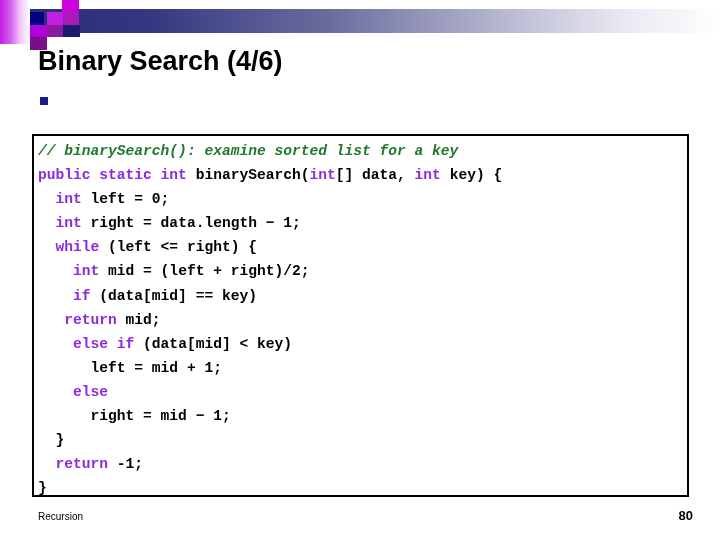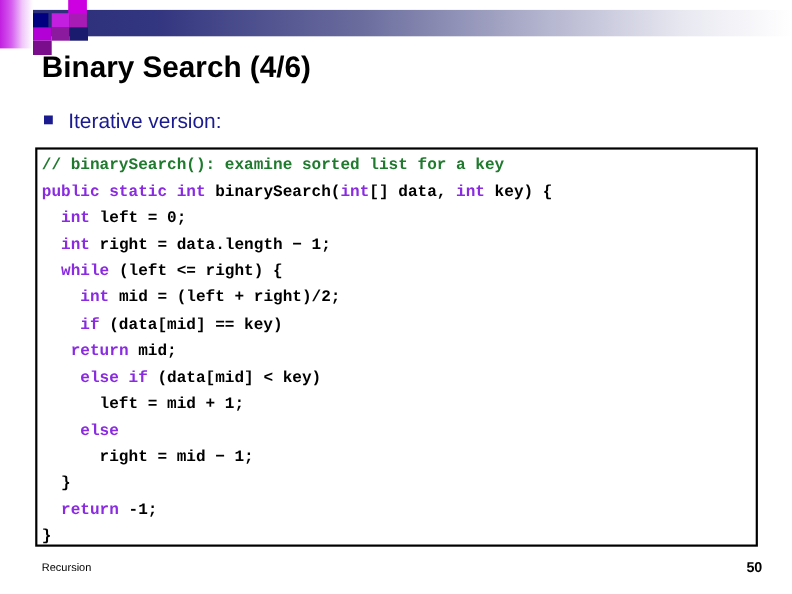--- a/index.html
+++ b/index.html
@@ -94,21 +94,21 @@
     top: 3px;
     font-family: "Liberation Mono", "DejaVu Sans Mono", monospace;
     font-size: 14.6px;
     font-weight: bold;
     line-height: 24.1px;
     white-space: pre;
     color: #000000;
   }
   .ln { white-space: pre; }
   .kw { color: #8a2be2; text-align: center; }
-  .cmt { color: #1f7a2e; }
+  .cmt { color: #1f7a2e; font-style: italic; }
 
   
   #footer-label {
     position: absolute;
     left: 38px;
     top: 511px;
     font-size: 10px;
     color: #000000;
     font-family: "Liberation Sans", sans-serif;
   }
@@ -137,21 +137,20 @@
       <div class="sq" style="left: 47px; top: 25px; width: 16px; height: 12px; background: rgb(140, 26, 158);"></div>
       <div class="sq" style="left: 63px; top: 25px; width: 17px; height: 12px; background: rgb(26, 26, 110);"></div>
       <div class="sq" style="left: 30px; top: 37px; width: 17px; height: 13px; background: rgb(122, 13, 140);"></div>
     </div>
 </div>
 
 <div id="title">Binary Search (4/6)</div>
 
 <div id="bullet-row">
   <span class="bullet-mark"></span>
-  <span class="bullet-text">Iterative version:</span>
 </div>
 
 <div id="code-box">
   <div id="code-lines"><div class="ln"><span></span><span class="cmt">// binarySearch(): examine sorted list for a key</span></div><div class="ln"><span></span><span class="kw">public static int</span><span> binarySearch(</span><span class="kw">int</span><span>[] data, </span><span class="kw">int</span><span> key) {</span></div><div class="ln"><span>  </span><span class="kw">int</span><span> left = 0;</span></div><div class="ln"><span>  </span><span class="kw">int</span><span> right = data.length − 1;</span></div><div class="ln"><span>  </span><span class="kw">while</span><span> (left &lt;= right) {</span></div><div class="ln"><span>    </span><span class="kw">int</span><span> mid = (left + right)/2;</span></div><div class="ln"><span>    </span><span class="kw">if</span><span> (data[mid] == key)</span></div><div class="ln"><span>   </span><span class="kw">return</span><span> mid;</span></div><div class="ln"><span>    </span><span class="kw">else if</span><span> (data[mid] &lt; key)</span></div><div class="ln"><span>      </span><span>left = mid + 1;</span></div><div class="ln"><span>    </span><span class="kw">else</span></div><div class="ln"><span>      </span><span>right = mid − 1;</span></div><div class="ln"><span>  </span><span>}</span></div><div class="ln"><span>  </span><span class="kw">return</span><span> -1;</span></div><div class="ln"><span></span><span>}</span></div></div>
 </div>
 
 <div id="footer-label">Recursion</div>
-<div id="page-num">50</div>
+<div id="page-num">80</div>
 
 </body></html>

